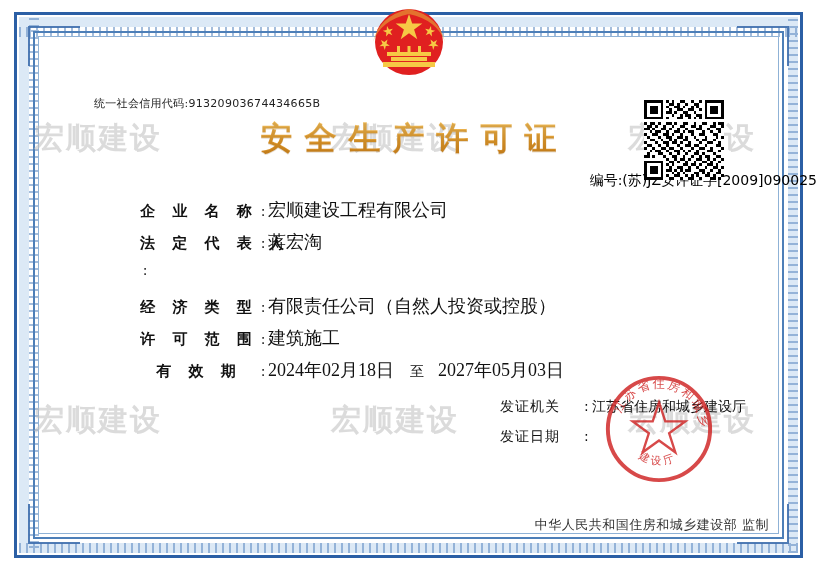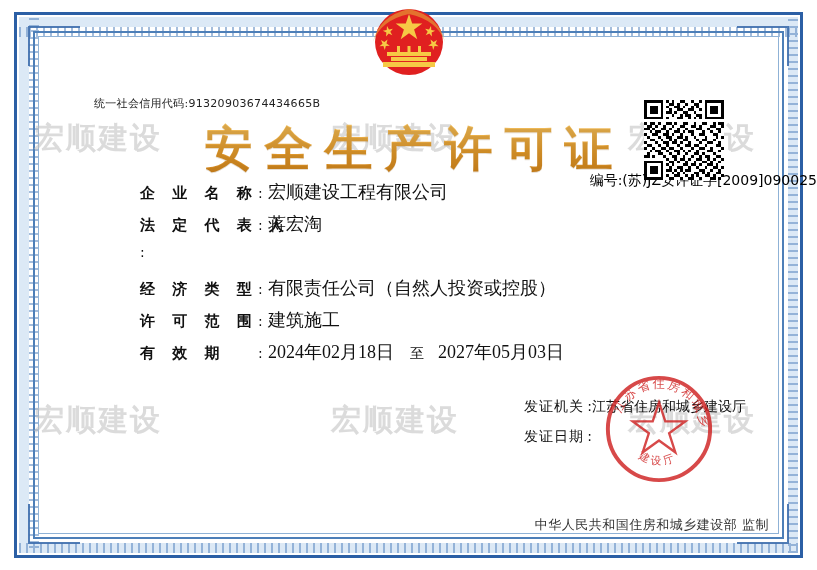--- a/index.html
+++ b/index.html
@@ -138,21 +138,21 @@
     font-size: 11px;
     color: #222222;
     letter-spacing: .3px;
   }
   .title {
     position: absolute;
     left: 0;
     right: 0;
     top: 117px;
     text-align: center;
-    font-size: 48px;
+    font-size: 32px;
     font-weight: bold;
     letter-spacing: 12px;
     text-indent: 12px;
     color: #e8a33d;
     background: linear-gradient(180deg, #f4c76a 0%, #e09a2e 55%, #c97c18 100%);
     -webkit-background-clip: text;
     background-clip: text;
     -webkit-text-fill-color: transparent;
     text-shadow: 0 1px 0 rgba(120,70,0,.18);
   }
@@ -161,22 +161,23 @@
     left: 0;
     right: 0;
     top: 172px;
     text-align: right;
     font-size: 14px;
     color: #000000;
   }
   .fields {
     position: absolute;
     left: 140px;
-    top: 180px;
+    top: 198px;
     width: 560px;
+    text-align: center;
   }
   .field-row {
     display: flex;
     align-items: baseline;
     height: 32px;
   }
   .field-label {
     width: 118px;
     font-size: 15px;
     color: #111111;
@@ -205,21 +206,20 @@
     position: absolute;
     left: 500px;
     top: 398px;
     font-size: 14px;
     color: #111111;
   }
   .issuer-row {
     display: flex;
     align-items: baseline;
     height: 30px;
-    text-align: right;
   }
   .issuer-label {
     width: 84px;
     letter-spacing: 1px;
     white-space: nowrap;
   }
   .issuer-colon { width: 8px; }
   .issuer-value { white-space: nowrap; }
   .date-value span { margin-right: 3px; }
 

